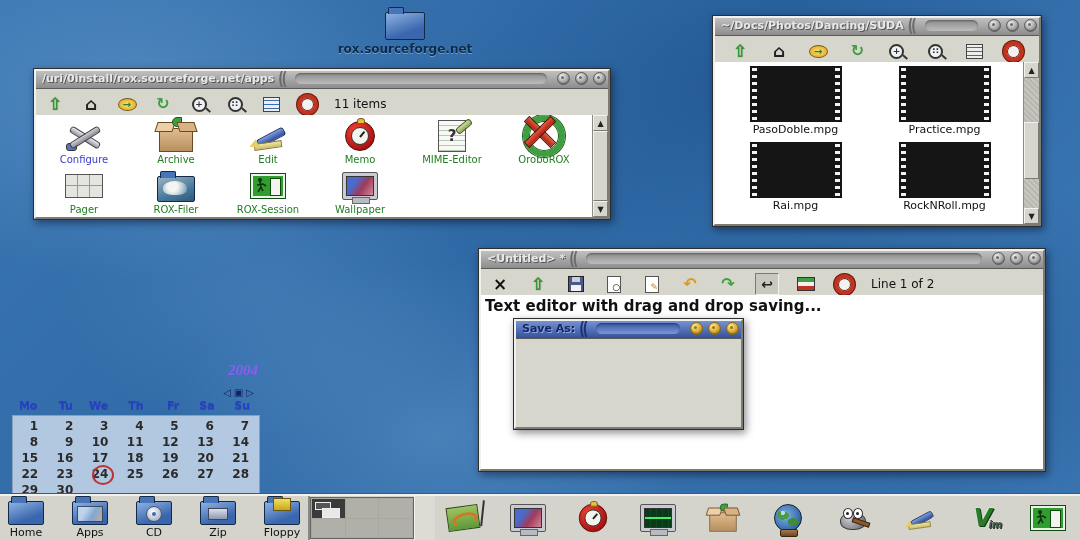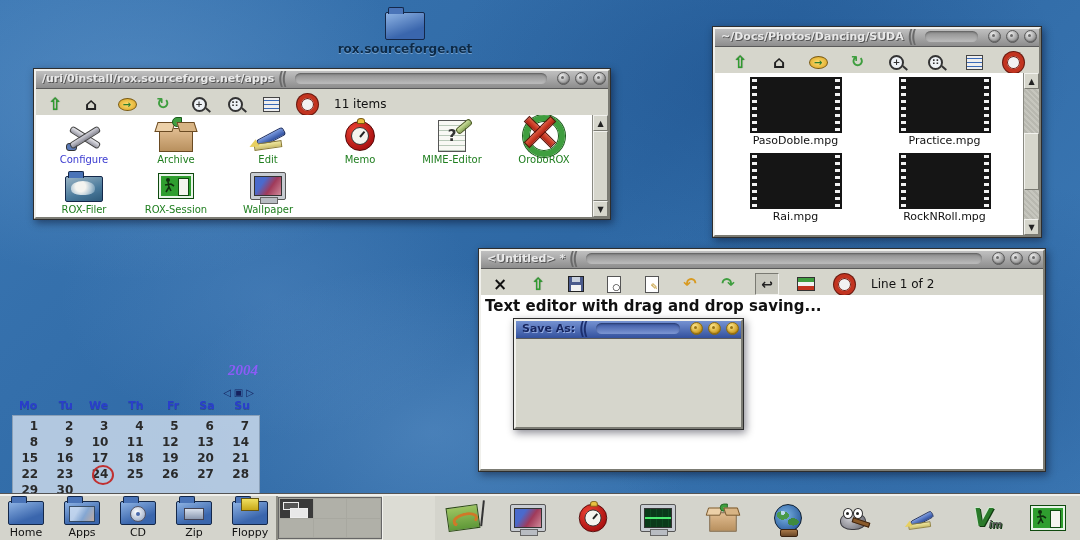--- a/index.html
+++ b/index.html
@@ -133,21 +133,21 @@
   .exitic::after{content:"";position:absolute;right:4px;top:4px;width:9px;height:16px;background:#f4f4ee;border:1px solid #0f4a0f;}
   .runman{position:absolute;left:4px;top:3px;width:14px;height:18px;}
   .mon{width:34px;height:26px;background:#c8ccd2;border:1px solid #555;border-radius:2px;
        display:flex;align-items:center;justify-content:center;position:relative;}
   .mon .scr{width:26px;height:18px;border:1px solid #333;background:linear-gradient(125deg,#4a6acc 30%,#a03a5a 60%,#d08a9a);}
   .mon::after{content:"";position:absolute;bottom:-5px;left:9px;width:16px;height:5px;background:#b8bcc2;border:1px solid #666;}
   .mon.green .scr{background:
       linear-gradient(transparent 0 8px, rgba(80,255,120,.9) 8px 10px, transparent 10px),
       repeating-linear-gradient(90deg,#0a3a1a 0 5px,#0e4a22 5px 6px),#0a3a1a;}
   
-  #photo-win{left:712px;top:26px;width:328px;height:210px;text-align:center;}
+  #photo-win{left:712px;top:15px;width:328px;height:210px;text-align:center;}
   #photo-win .toolbar{justify-content:space-between;padding:3px 16px;}
   .thumb-area{position:absolute;left:2px;right:2px;top:46px;bottom:2px;background:#fff;overflow:hidden;}
   .thumb-grid{display:grid;grid-template-columns:1fr 1fr;padding:4px 20px 0 6px;row-gap:6px;}
   .thumb-cell{display:flex;flex-direction:column;align-items:center;gap:1px;}
   .film{width:92px;height:56px;background:#151515;position:relative;padding:0 8px;box-sizing:border-box;}
   .film::before,.film::after{content:"";position:absolute;top:2px;bottom:2px;width:5px;
        background:repeating-linear-gradient(#f2f2f2 0 3px,#151515 3px 7px);}
   .film::before{left:2px;}.film::after{right:2px;}
   .frame{width:100%;height:48px;margin-top:4px;}
   .f-paso{background:radial-gradient(circle at 25% 55%,#241c12 8%,transparent 9%),
@@ -204,21 +204,21 @@
   .cal-nav{display:flex;justify-content:flex-end;gap:3px;font-size:10px;color:#15215e;height:12px;align-items:center;padding-right:6px;}
   .cal-week{display:grid;grid-template-columns:repeat(7,1fr);margin-top:1px;}
   .cal-week span{font-size:11px;font-weight:bold;color:#2a3ecc;text-align:right;padding-right:10px;text-shadow:0 1px 0 rgba(0,0,40,.25);}
   .cal-gridbox{margin-top:3px;background:rgba(214,226,240,.78);border:1px solid #8aa0b8;padding:3px 0 4px;}
   #calendar-grid{display:grid;grid-template-columns:repeat(7,1fr);row-gap:2px;}
   .cal-cell{font-size:12px;font-weight:bold;color:#2a2a2a;text-align:right;padding-right:10px;position:relative;}
   .cal-today::after{content:"";position:absolute;right:4px;top:-2px;width:18px;height:16px;border:2px solid #c03030;border-radius:50%;}
   
   #panel{position:absolute;left:0;bottom:0;width:1080px;height:44px;background:#d4d4cc;
          border-top:2px solid #f0f0ec;box-shadow:0 -1px 0 #555;display:flex;align-items:stretch;}
-  .launchers{display:flex;align-items:flex-end;padding:20px 4px 1px;gap:12px;
+  .launchers{display:flex;align-items:flex-end;padding:20px 4px 1px;gap:20px;
              border-right:2px solid #8a8a82;}
   .launch{display:flex;flex-direction:column;align-items:center;width:44px;}
   .launch .folder{width:34px;height:22px;margin-top:5px;}
   .launch .plabel{font-size:11px;color:#111;margin-top:1px;}
   .folder .ovl-cd{position:absolute;left:9px;top:4px;width:14px;height:14px;border-radius:50%;
       background:radial-gradient(circle at 40% 35%,#fff,#b8c4d8 60%,#8a98b0);border:1px solid #556;}
   .folder .ovl-cd::after{content:"";position:absolute;left:5px;top:5px;width:4px;height:4px;border-radius:50%;background:#4a6aad;}
   .folder .ovl-zip{position:absolute;left:7px;top:6px;width:18px;height:10px;background:linear-gradient(#d8e0ec,#8a98b0);border:1px solid #445;}
   .folder .ovl-flop{position:absolute;left:8px;top:-4px;width:16px;height:11px;background:linear-gradient(#f0e060,#c8a818);border:1px solid #665510;}
   .folder .ovl-apps{position:absolute;left:4px;top:4px;width:24px;height:14px;
@@ -344,20 +344,26 @@
         <span class="lbl green">MIME-Editor</span>
       </div>
       <div class="app-cell">
         <span class="bigicon">
             <span class="orobo"></span>
           </span>
         <span class="lbl green">OroboROX</span>
       </div>
       <div class="app-cell">
         <span class="bigicon">
+            <span class="pagericon"></span>
+          </span>
+        <span class="lbl green">Pager</span>
+      </div>
+      <div class="app-cell">
+        <span class="bigicon">
             <span class="folder filer"></span>
           </span>
         <span class="lbl green">ROX-Filer</span>
       </div>
       <div class="app-cell">
         <span class="bigicon">
           <span class="exitic">
               <svg class="runman" viewBox="0 0 14 18">
                 <circle cx="5" cy="3" r="2" fill="#10300e"></circle>
                 <path d="M5 5 L6 10 L3 15 M6 10 L8 14 M2 8 L8 7 L11 9" stroke="#10300e" stroke-width="1.6" fill="none"></path>

